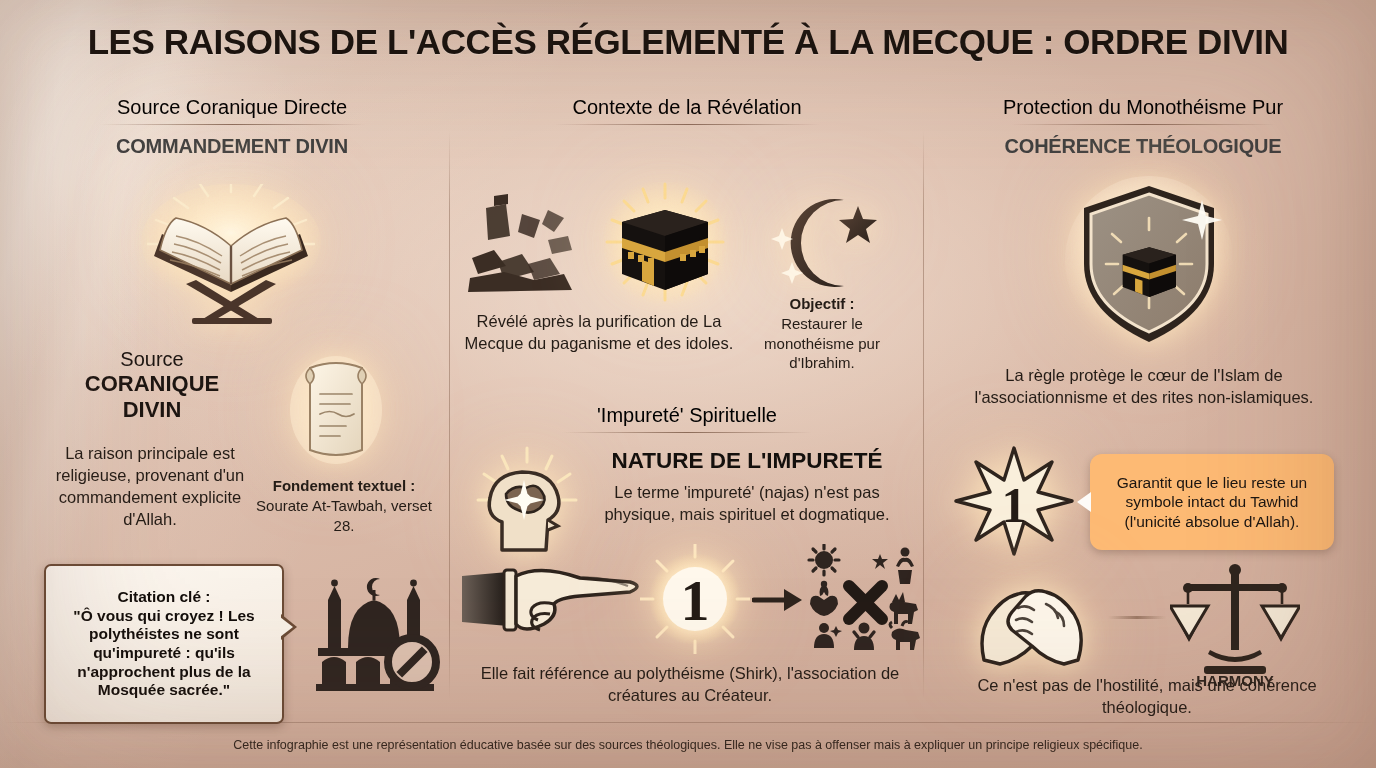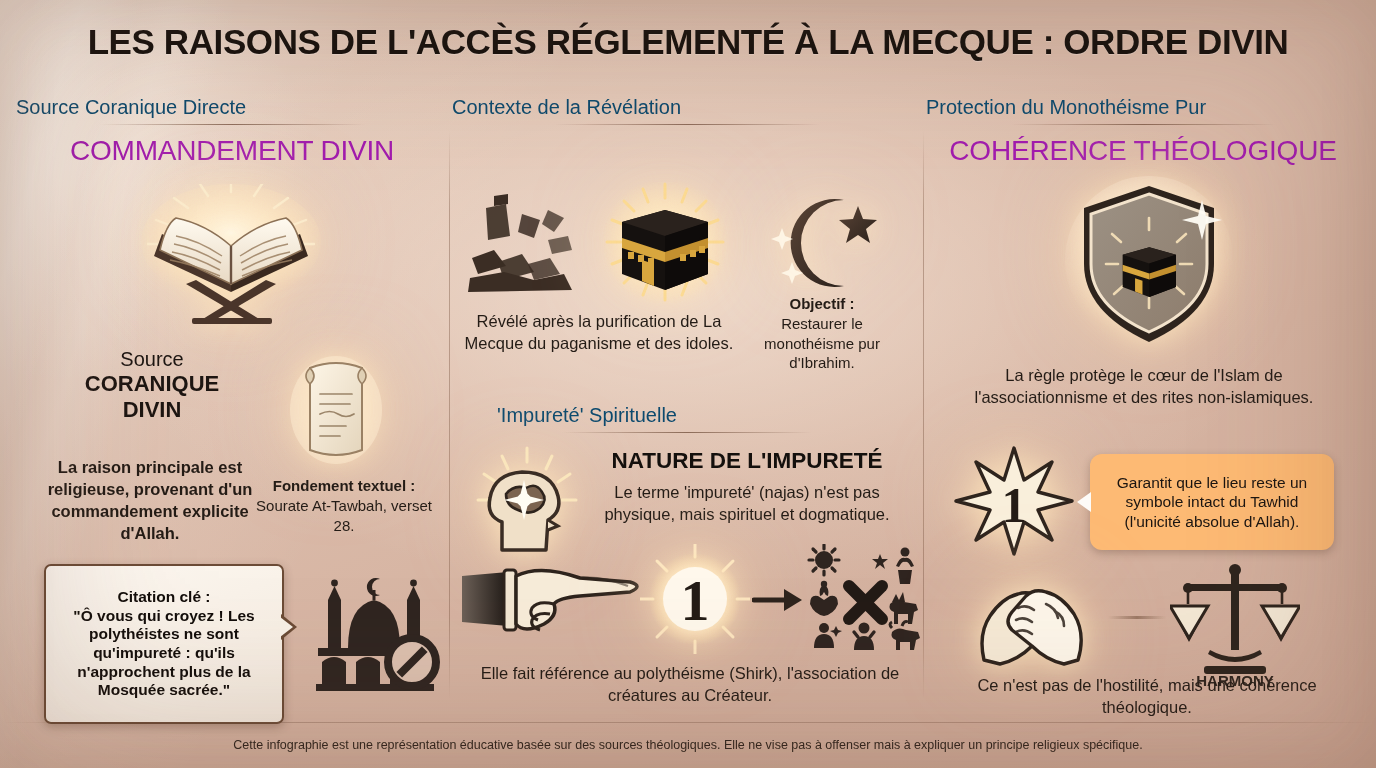--- a/index.html
+++ b/index.html
@@ -46,46 +46,46 @@
   #col1{left:16px;width:432px;}
   #col2{left:452px;width:470px;}
   #col3{left:926px;width:434px;}
   .divider{
     position:absolute;top:130px;width:1px;height:570px;
     background:linear-gradient(180deg,rgba(120,84,64,0) 0%,rgba(120,84,64,.42) 14%,rgba(120,84,64,.42) 86%,rgba(120,84,64,0) 100%);
   }
   #div1{left:449px;} #div2{left:923px;}
 
   .kicker{
-    text-align:left;font-size:20px;color:#0c4a6e;
+    text-align:center;font-size:20px;color:#000000;
     padding-bottom:5px;
   }
   .kicker-rule{
     width:265px;height:1px;margin:0 auto 10px auto;
     background:linear-gradient(90deg,rgba(120,84,64,0),rgba(110,76,56,.75),rgba(120,84,64,0));
   }
   .colhead{
-    text-align:center;font-size:28px;font-weight:normal;color:#a21caf;letter-spacing:-.2px;
+    text-align:center;font-size:20px;font-weight:bold;color:#404040;letter-spacing:-.2px;
   }
 
   
   .body-txt{ text-align:center;font-size:16.5px;line-height:1.34;color:#241c16; }
   .body-sm { text-align:center;font-size:15px;line-height:1.32;color:#241c16; }
   .b{font-weight:bold;}
   .subhead{ text-align:center;font-size:22.5px;font-weight:bold;color:#14100d; }
 
   .glow{ filter:drop-shadow(0 0 14px rgba(255,232,190,.85)) drop-shadow(0 0 34px rgba(255,220,170,.5)); }
 
   
   #quran{ position:absolute;left:120px;top:88px;width:190px;height:140px; }
   #c1-source{ position:absolute;left:36px;top:252px;width:200px; }
   #c1-source .l1{font-size:20px;text-align:center;line-height:1.16;}
   #c1-source .l2{font-size:22px;font-weight:bold;text-align:center;line-height:1.16;}
   #c1-source .l3{font-size:22px;font-weight:bold;text-align:center;line-height:1.16;}
-  #c1-desc{ position:absolute;left:18px;top:360px;width:232px;font-weight:bold; }
+  #c1-desc{ position:absolute;left:18px;top:346px;width:232px; }
   #scroll-ico{ position:absolute;left:272px;top:258px;width:96px;height:112px; }
   #c1-fond{ position:absolute;left:234px;top:380px;width:188px; }
 
   
   #quote{
     position:absolute;left:28px;top:468px;width:240px;height:160px;
     background:linear-gradient(160deg,#fdf8f1,#f3e9dd);
     border:2px solid #6b4b36;
     border-radius:7px;
     box-shadow:0 3px 10px rgba(70,44,30,.3);

